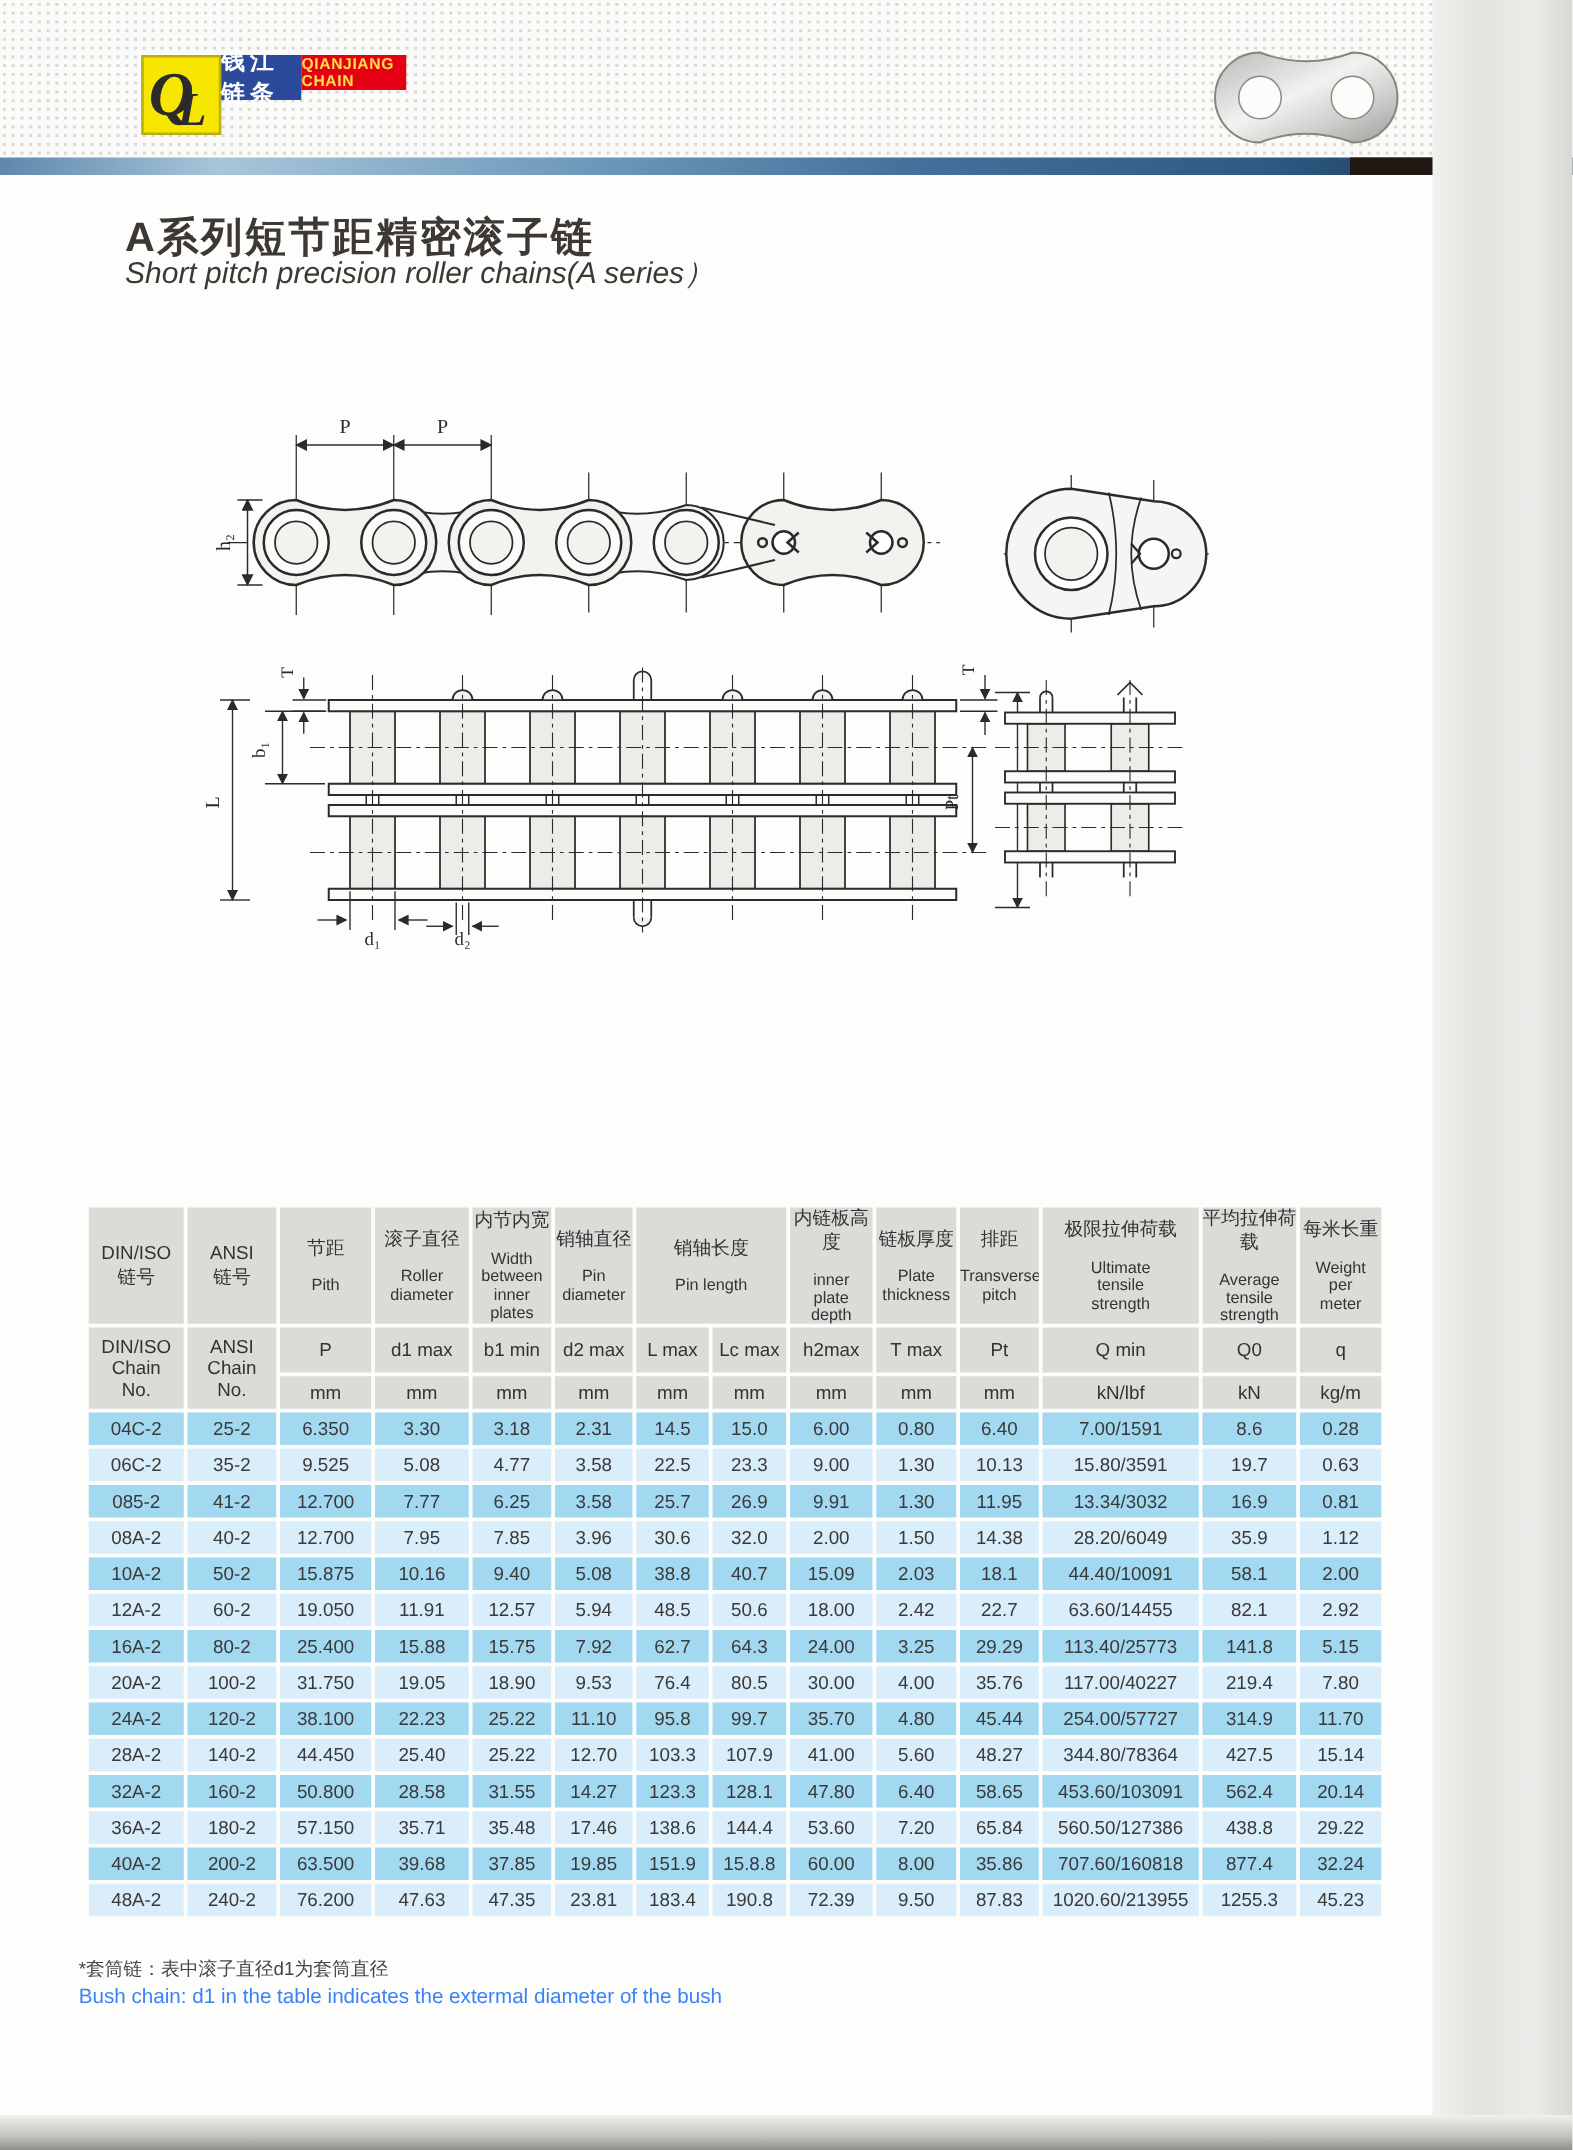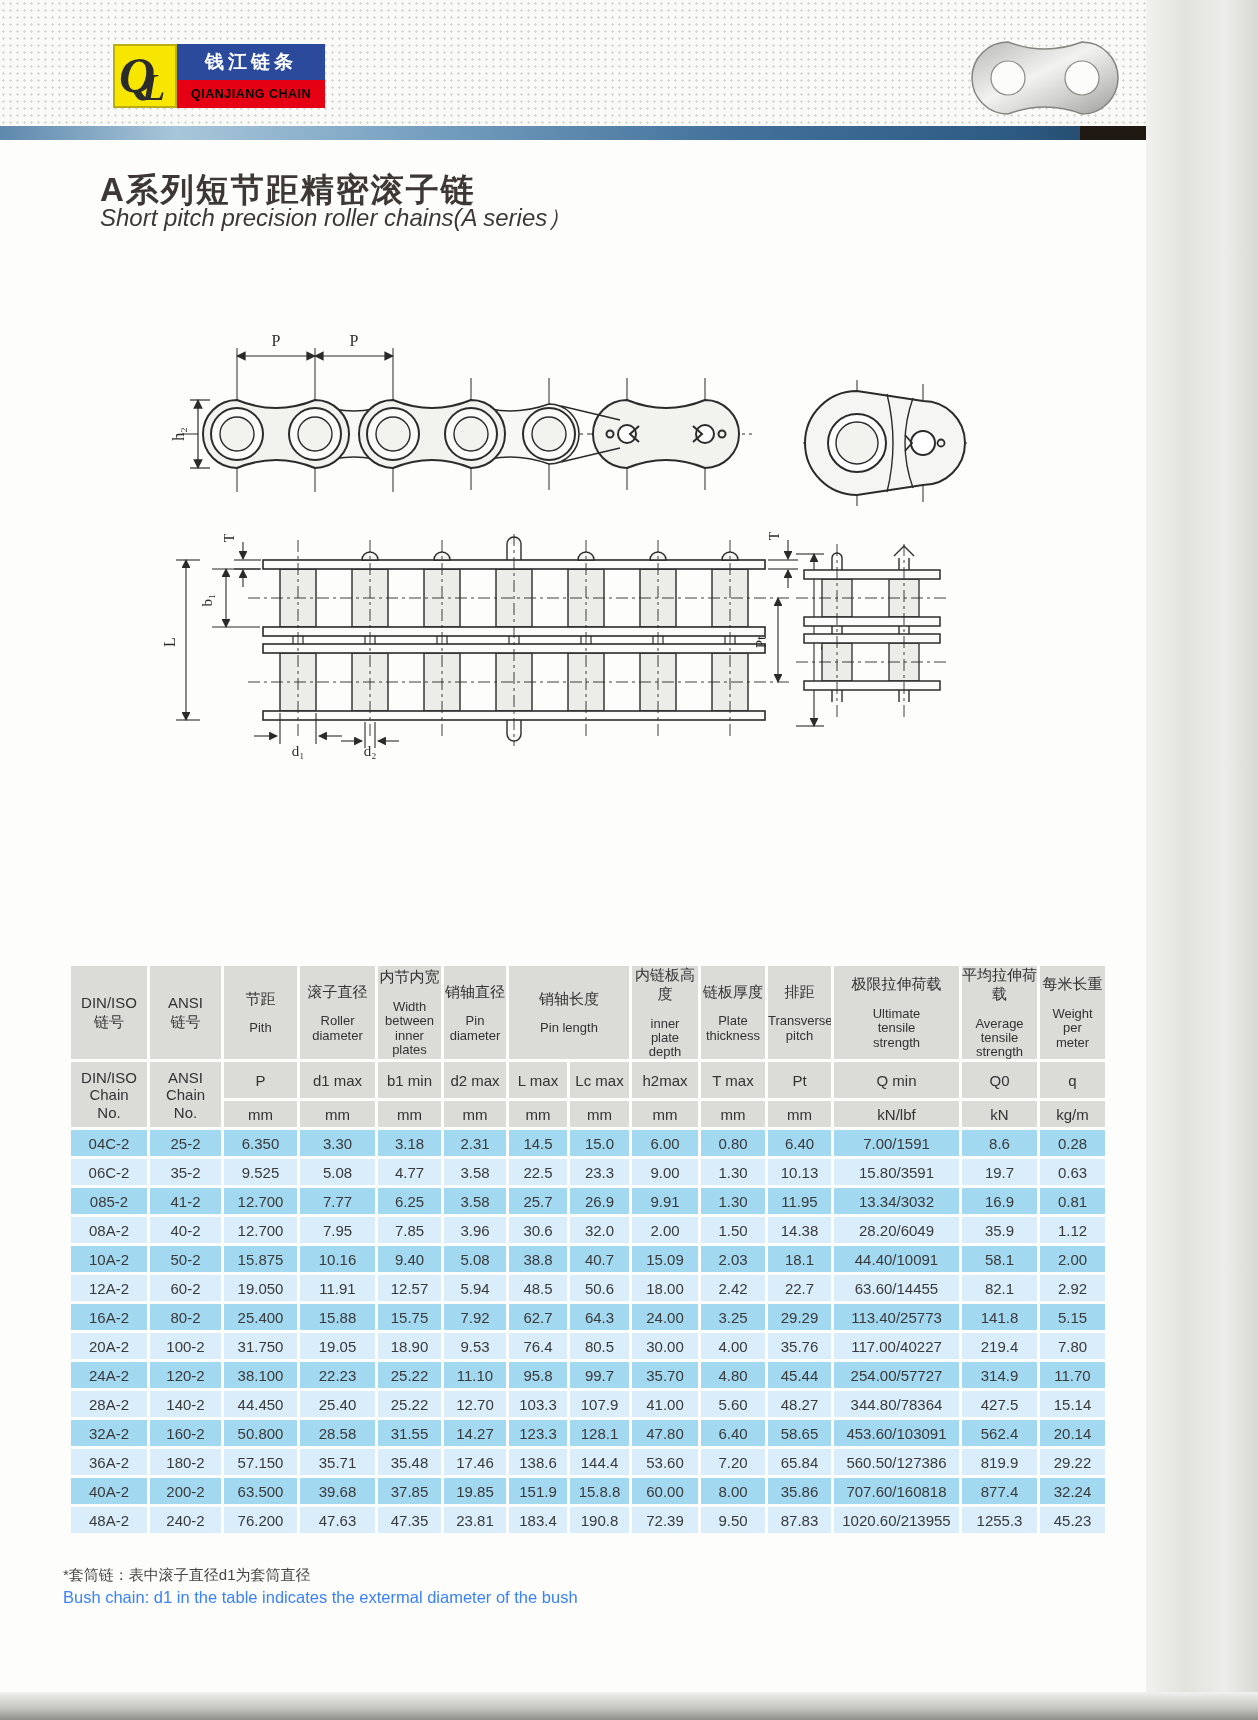--- a/index.html
+++ b/index.html
@@ -12,24 +12,24 @@
     background-image:radial-gradient(circle,#d9d7d1 1.2px,transparent 1.4px);
     background-size:7px 7px;}
   .divider-bar{left:0;top:126px;width:1258px;height:14px;
     background:linear-gradient(90deg,#5e88ac 0%,#a8c6da 14%,#7aa3c2 32%,#43719b 58%,#2e5b84 80%,#274e72 86%);}
   .divider-dark{left:1080px;top:126px;width:178px;height:14px;background:#201812;}
 
   
   .logo{left:113px;top:44px;display:flex;}
   .logo-yellow{width:64px;height:64px;background:#f6e600;border:2px solid #b9ae12;
     box-sizing:border-box;display:flex;align-items:center;justify-content:center;}
-  .logo-right{width:148px;height:68px;display:flex;flex-direction:column;}
+  .logo-right{width:148px;height:68px;display:flex;flex-direction:row;}
   .logo-blue{height:36px;background:#2b4a9c;color:#fff;display:flex;align-items:center;
     justify-content:center;font-size:19px;font-weight:bold;letter-spacing:4px;}
-  .logo-red{height:28px;background:#e60013;color:#000000;display:flex;align-items:center;
+  .logo-red{height:28px;background:#e60013;color:#fde047;display:flex;align-items:center;
     justify-content:center;font-size:12.5px;font-weight:bold;letter-spacing:0.5px;}
 
   
   .title-zh{left:100px;top:168px;font-size:33px;font-weight:600;letter-spacing:2px;color:#3d3835;}
   .title-en{left:100px;top:202px;font-size:24px;font-weight:400;color:#3d3835;font-style:italic;}
 
   
   svg{display:block;}
   svg text{font-family:"Liberation Serif","DejaVu Serif",serif;fill:#2b2b2b;}
 
@@ -614,21 +614,21 @@
           <td>57.150</td>
           <td>35.71</td>
           <td>35.48</td>
           <td>17.46</td>
           <td>138.6</td>
           <td>144.4</td>
           <td>53.60</td>
           <td>7.20</td>
           <td>65.84</td>
           <td>560.50/127386</td>
-          <td>819.9</td>
+          <td>438.8</td>
           <td>29.22</td>
         </tr>
         <tr class="dark">
           <td>40A-2</td>
           <td>200-2</td>
           <td>63.500</td>
           <td>39.68</td>
           <td>37.85</td>
           <td>19.85</td>
           <td>151.9</td>

